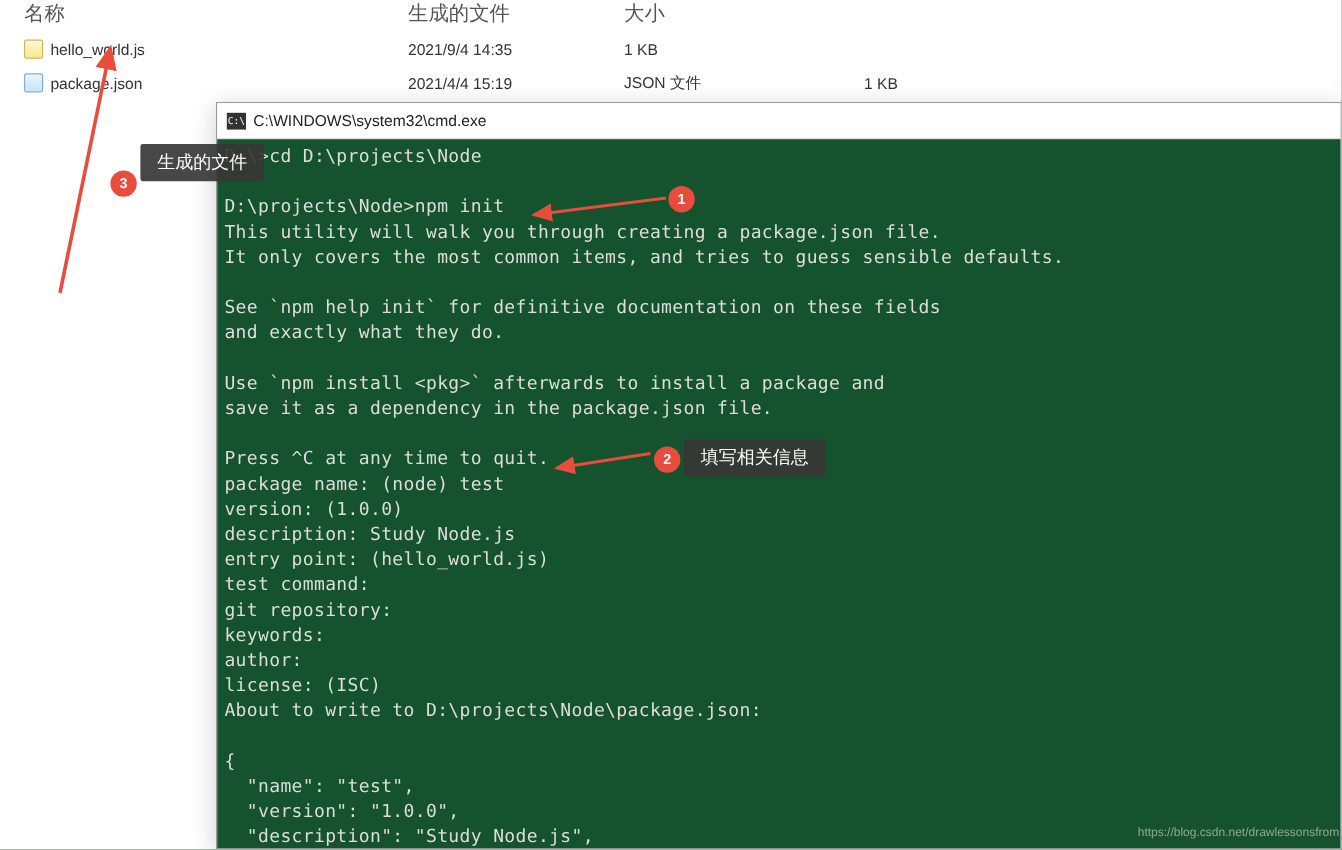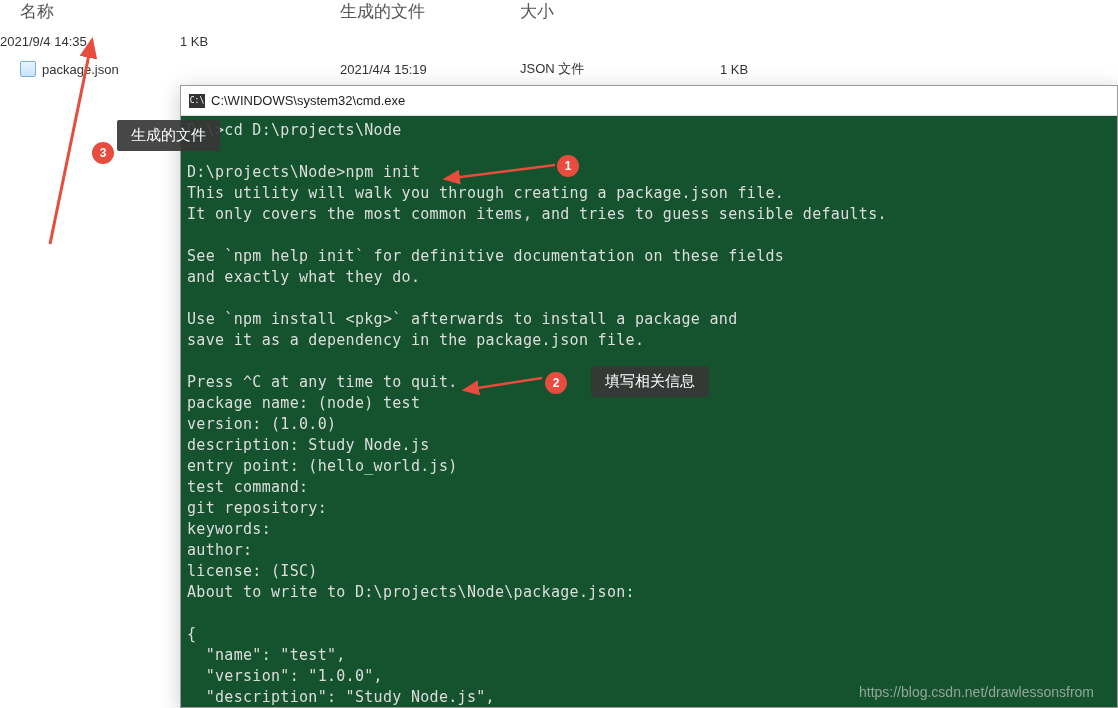--- a/index.html
+++ b/index.html
@@ -119,38 +119,42 @@
     border-radius: 2px;
     z-index: 10;
   }
   .arrow {
     position: absolute;
     z-index: 9;
     pointer-events: none;
   }
   .watermark {
     position: absolute;
-    right: 24px;
+    right: 2px;
     bottom: 8px;
     color: rgba(200,200,200,0.7);
-    font-size: 14px;
+    font-size: 10px;
     z-index: 20;
   }
 </style>
 </head>
 <body>
 
 <div class="explorer">
   <div class="explorer-header">
     <div class="col-name">名称</div>
     <div class="col-date">生成的文件</div>
     <div class="col-size">大小</div>
   </div>
 
   <div class="file-row">
+    <div class="col-name">
+      <span class="file-icon-js"></span>
+      <span>hello_world.js</span>
+    </div>
     <div class="col-date">2021/9/4 14:35</div>
     <div class="col-size">1 KB</div>
   </div>
 
   <div class="file-row">
     <div class="col-name">
       <span class="file-icon-json"></span>
       <span>package.json</span>
     </div>
     <div class="col-date">2021/4/4 15:19</div>
@@ -200,21 +204,21 @@
 <svg class="arrow" style="left:440px; top:159px;" width="120" height="30">
   <defs>
       <marker id="ah1" markerWidth="8" markerHeight="8" refX="6" refY="3" orient="auto">
         <path d="M0,0 L7,3 L0,6 Z" fill="#e74c3c"></path>
       </marker>
     </defs>
   <line x1="115" y1="6" x2="5" y2="20" stroke="#e74c3c" stroke-width="2.5" marker-end="url(#ah1)"></line>
 </svg>
 
 <div class="annotation-badge" style="left:545px; top:372px;">2</div>
-<div class="annotation-label" style="left:591px; top:366px;">填写相关信息</div>
+<div class="annotation-label" style="left:570px; top:366px;">填写相关信息</div>
 
 <svg class="arrow" style="left:460px; top:368px;" width="90" height="30">
   <defs>
       <marker id="ah2" markerWidth="8" markerHeight="8" refX="6" refY="3" orient="auto">
         <path d="M0,0 L7,3 L0,6 Z" fill="#e74c3c"></path>
       </marker>
     </defs>
   <line x1="82" y1="10" x2="4" y2="22" stroke="#e74c3c" stroke-width="2.5" marker-end="url(#ah2)"></line>
 </svg>
 

